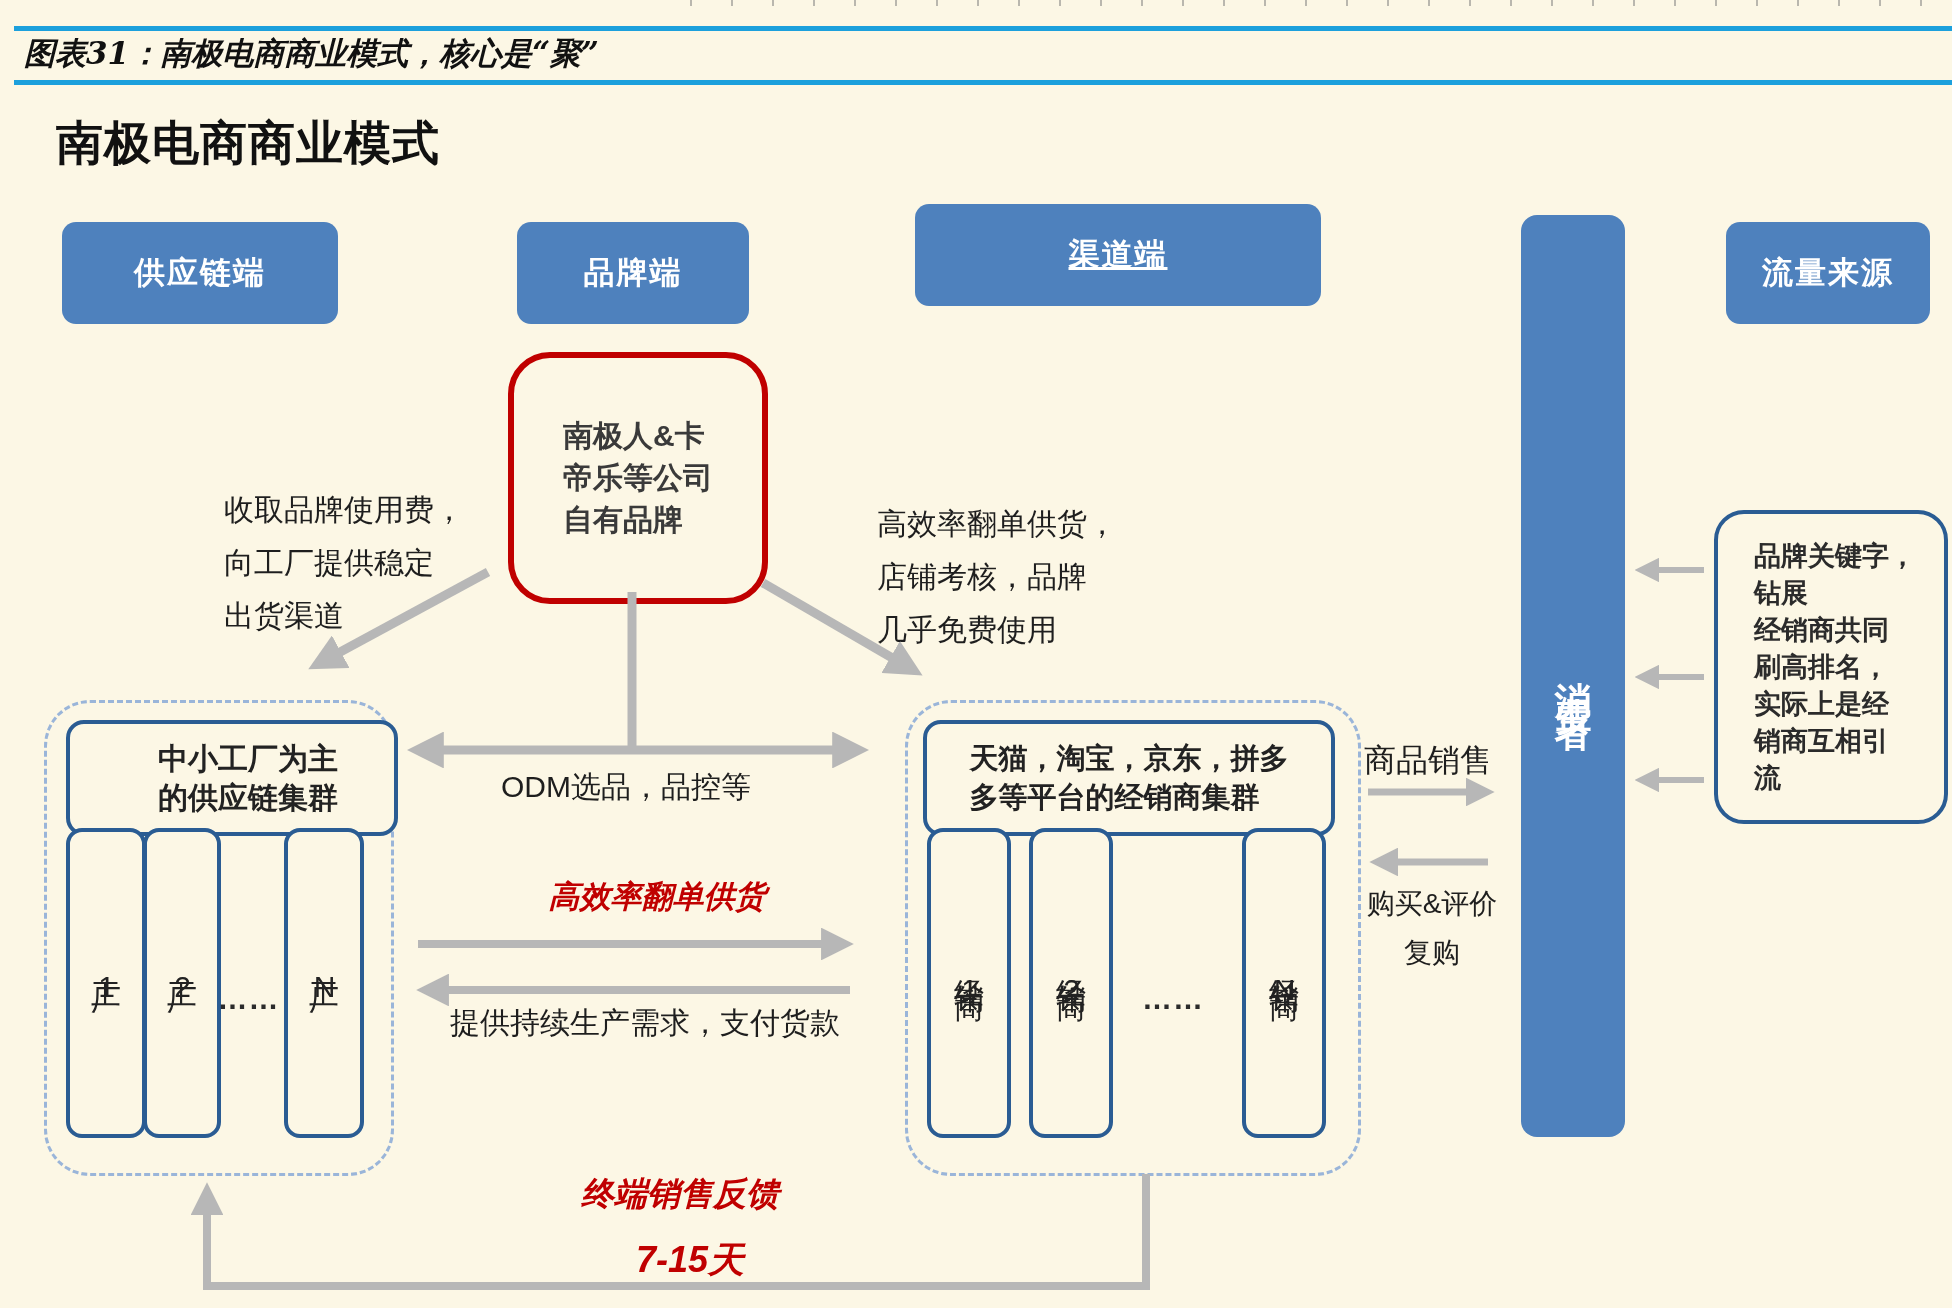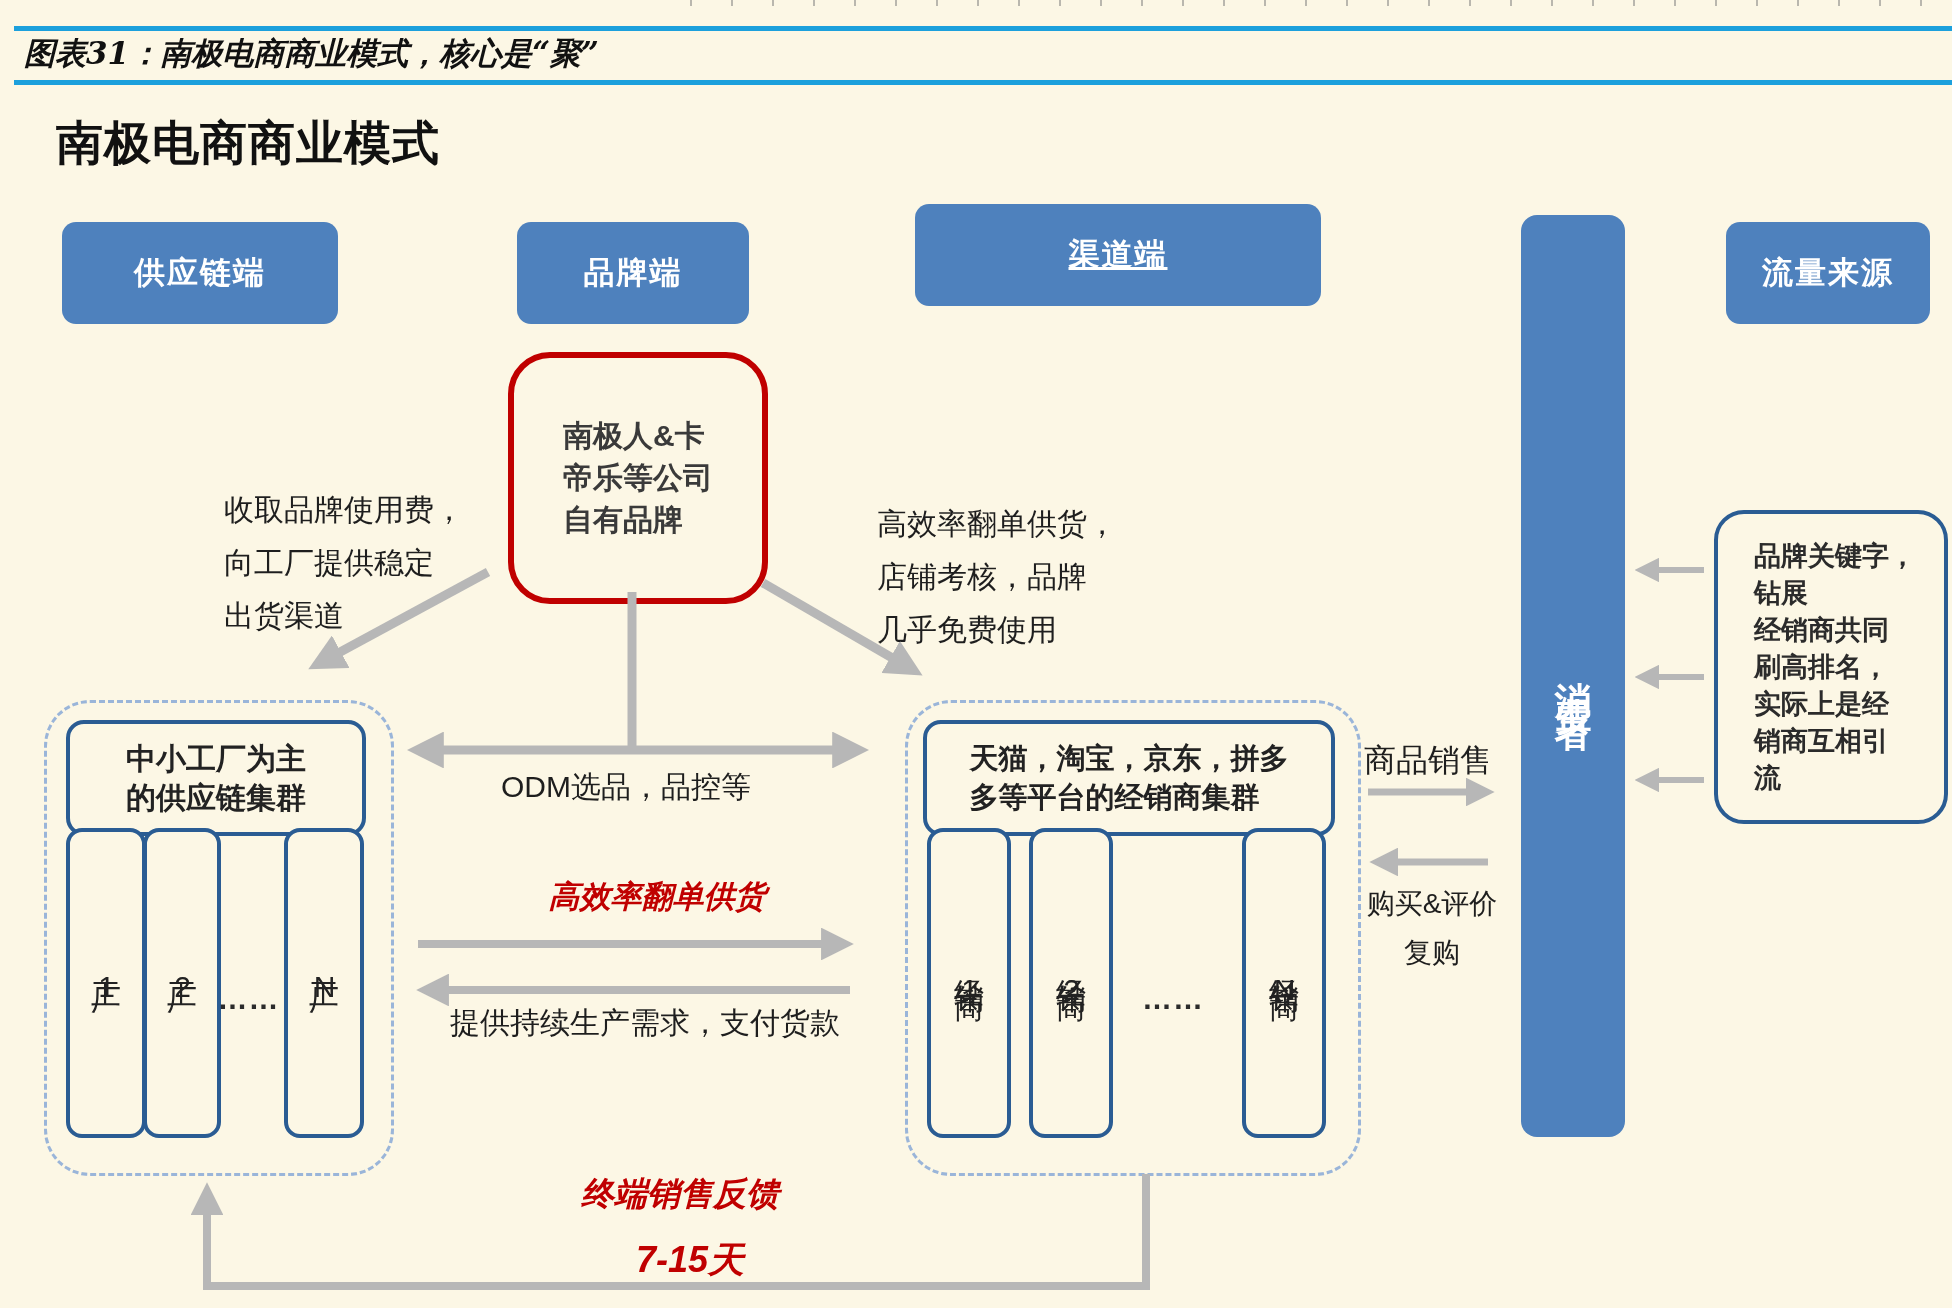--- a/index.html
+++ b/index.html
@@ -66,21 +66,21 @@
 
   <div class="abs pre note" style="left:224px;top:483px;">收取品牌使用费，
 向工厂提供稳定
 出货渠道</div>
 
   <div class="abs pre note" style="left:877px;top:497px;">高效率翻单供货，
 店铺考核，品牌
 几乎免费使用</div>
 
   <div class="abs groupbox" style="left:44px;top:700px;width:344px;height:470px;"></div>
-  <div class="abs flexc pre innerbox" style="left:66px;top:720px;width:292px;height:108px;">中小工厂为主
+  <div class="abs flexc pre innerbox" style="left:66px;top:720px;width:292px;height:108px;padding-left:32px;">中小工厂为主
 的供应链集群</div>
   <div class="abs flexc cell" style="left:66px;top:828px;width:72px;height:302px;">
     <span class="vtext">工厂1</span>
   </div>
   <div class="abs flexc cell" style="left:143px;top:828px;width:70px;height:302px;">
     <span class="vtext">工厂2</span>
   </div>
   <div class="abs flexc dots" style="left:213px;top:982px;width:71px;">……</div>
   <div class="abs flexc cell" style="left:284px;top:828px;width:72px;height:302px;">
     <span class="vtext">工厂N</span>

